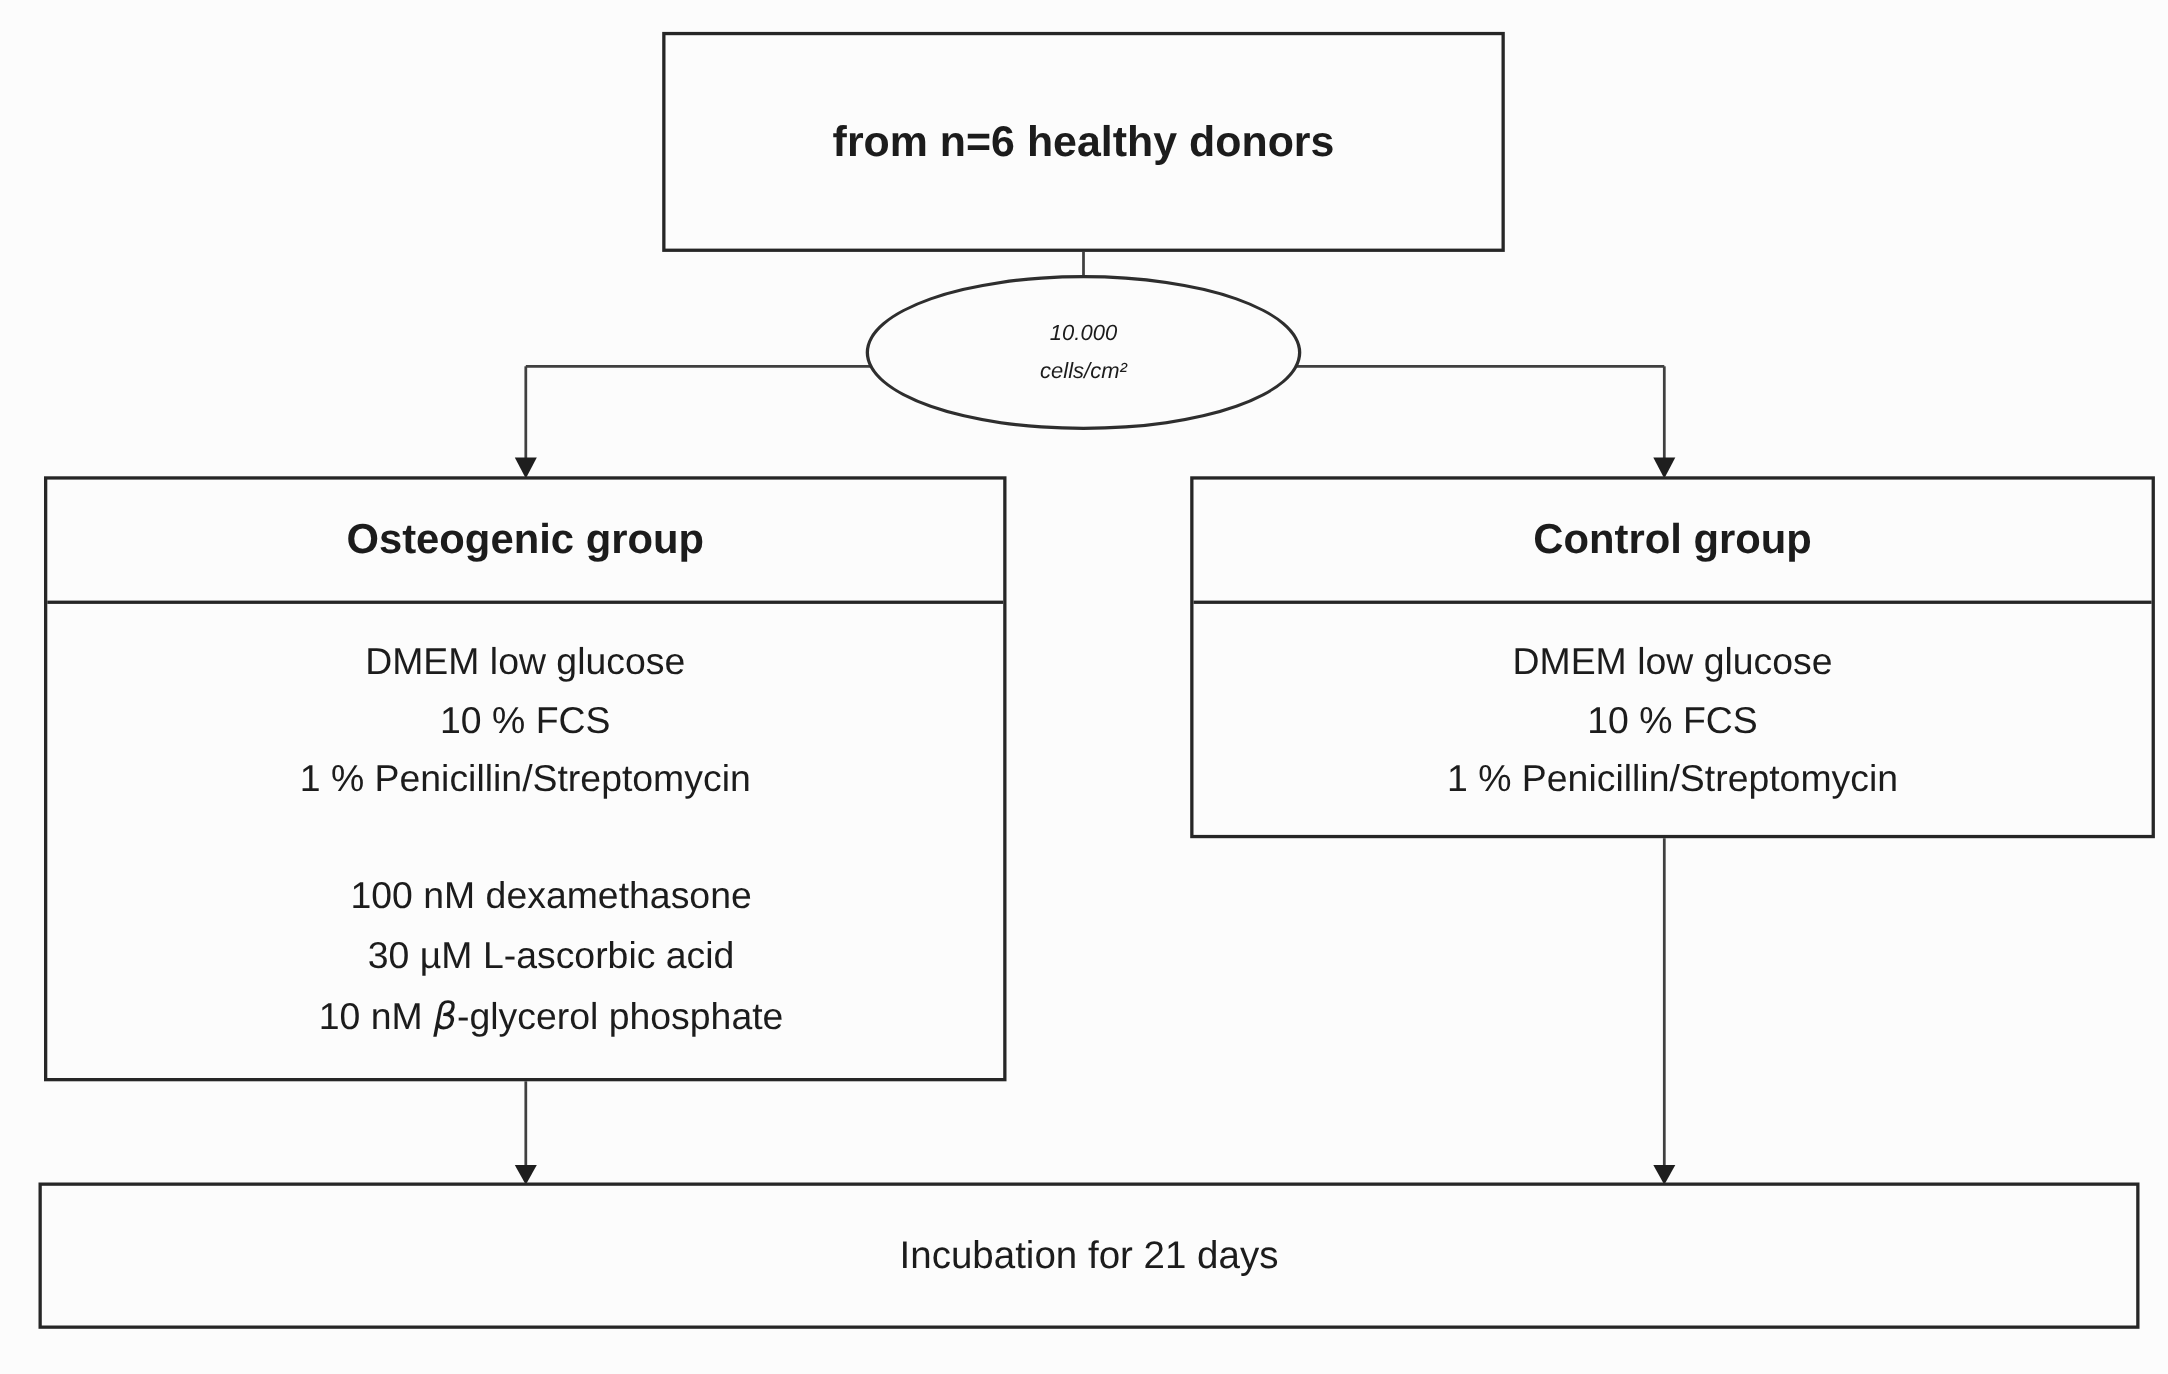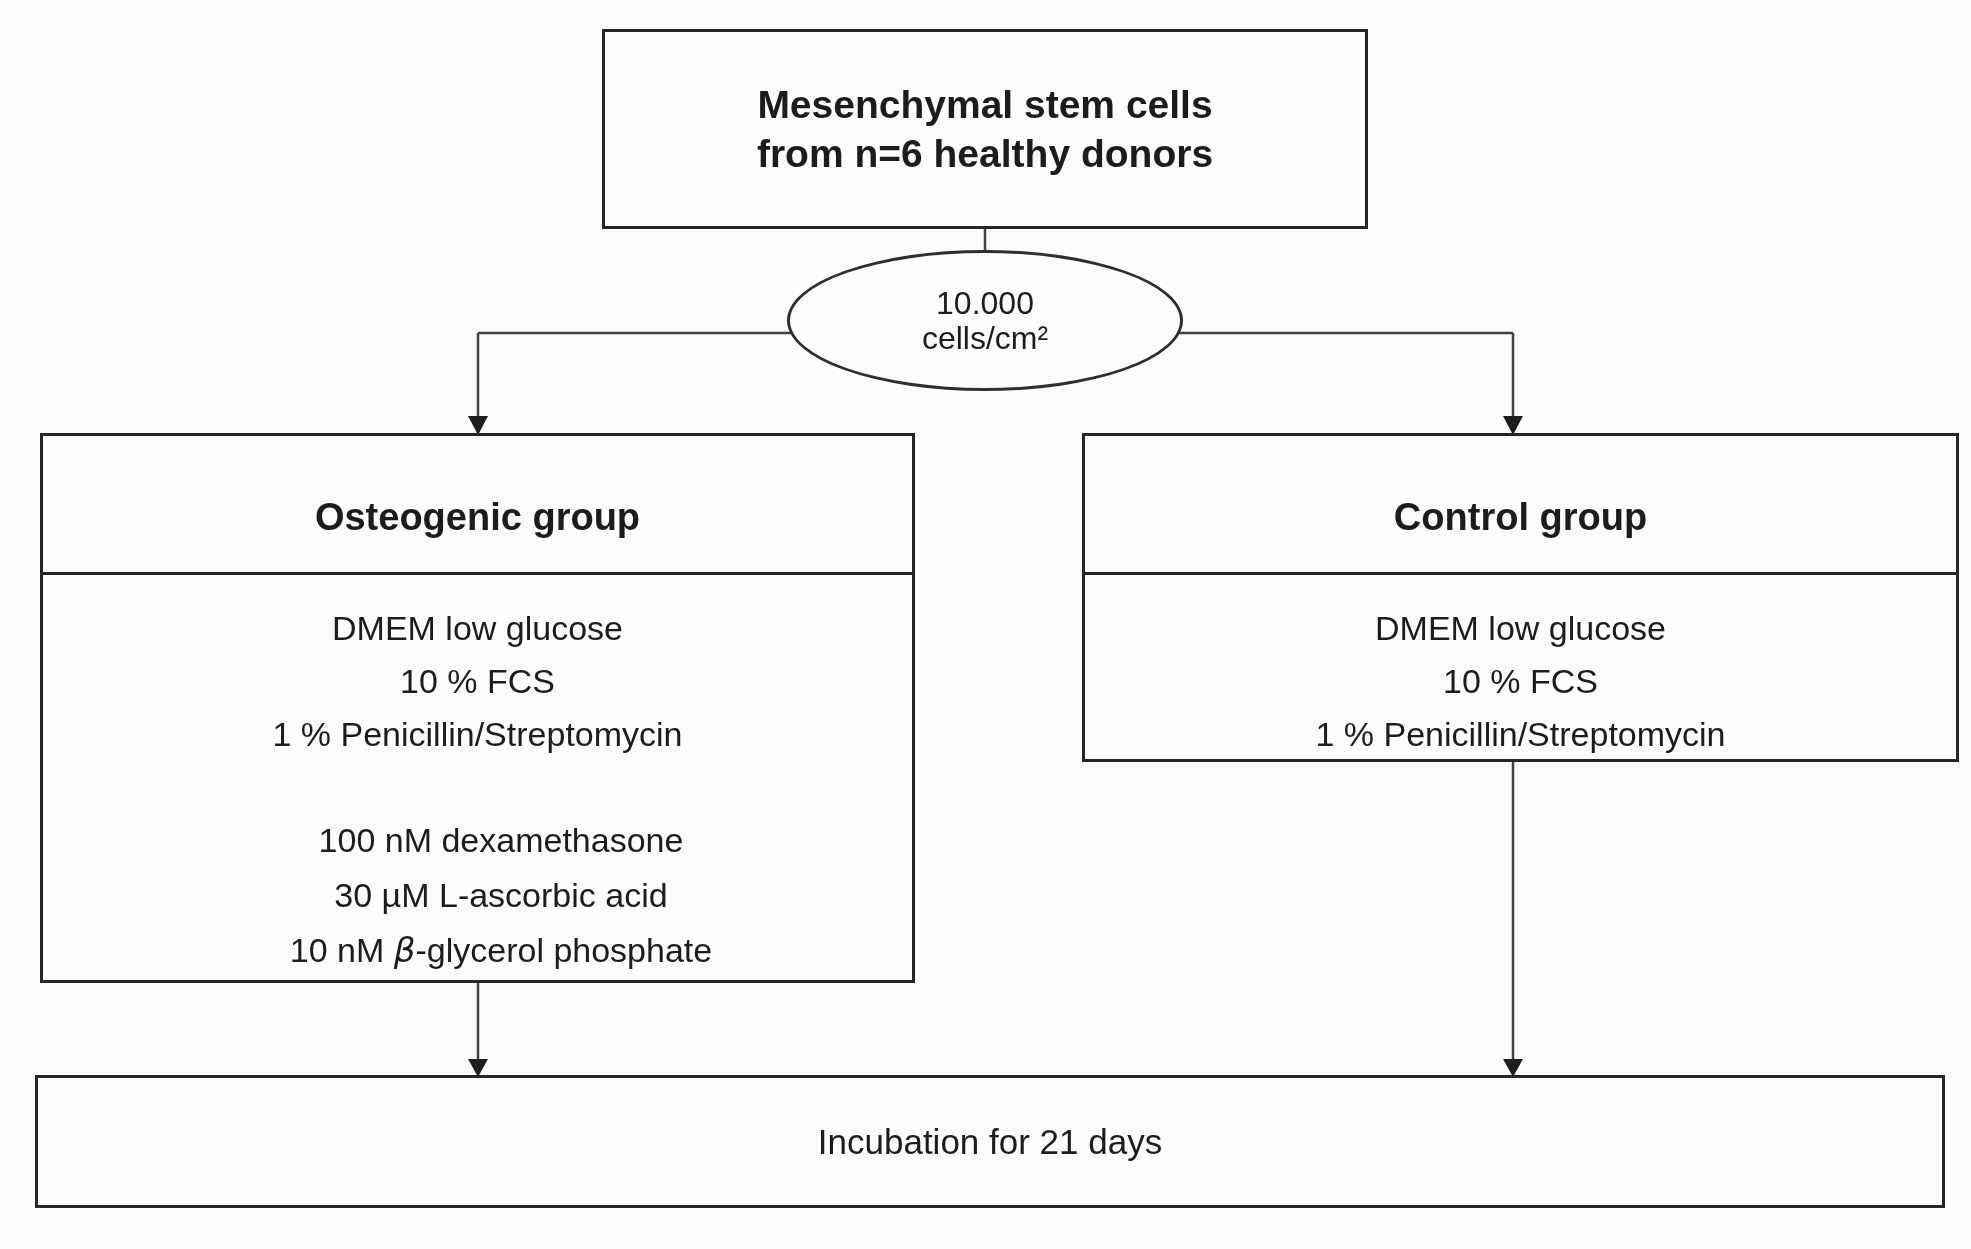--- a/index.html
+++ b/index.html
@@ -41,40 +41,40 @@
   .ellipse {
     position: absolute;
     left: 787px; top: 250px;
     width: 396px; height: 141px;
     box-sizing: border-box;
     border: 3px solid #2e2e2e;
     border-radius: 50%;
     background: #fcfcfc;
     display: flex; flex-direction: column;
     justify-content: center; align-items: center;
-    font-size: 32px;
+    font-size: 20px;
     line-height: 35px;
     z-index: 2;
+    font-style: italic;
   }
   .group-box { background: transparent; }
   .osteo-box {
     left: 40px; top: 433px;
     width: 875px; height: 550px;
   }
   .control-box {
     left: 1082px; top: 433px;
     width: 877px; height: 329px;
   }
   .group-header {
     height: 110px;
     border-bottom: 3px solid #262626;
     display: flex; justify-content: center; align-items: center;
     font-weight: bold;
     font-size: 38px;
-    margin-top: 26px;
   }
   .group-content {
     padding-top: 27px;
     text-align: center;
     font-size: 34px;
   }
   .medium-line { line-height: 53px; }
   .supp-line   { line-height: 55px; margin-left: 47px; }
   .supp-spacer { height: 52px; }
   .beta {
@@ -106,21 +106,20 @@
     <polygon points="1503,416 1523,416 1513,435" fill="#1e1e1e"></polygon>
 
     <line x1="478" y1="983" x2="478" y2="1062" stroke="#404040" stroke-width="2.5"></line>
     <polygon points="468,1059 488,1059 478,1077" fill="#1e1e1e"></polygon>
 
     <line x1="1513" y1="762" x2="1513" y2="1062" stroke="#404040" stroke-width="2.5"></line>
     <polygon points="1503,1059 1523,1059 1513,1077" fill="#1e1e1e"></polygon>
   </svg>
 
   <div class="box top-box">
-    <div>Mesenchymal stem cells</div>
     <div>from n=6 healthy donors</div>
   </div>
 
   <div class="ellipse">
     <div>10.000</div>
     <div>cells/cm²</div>
   </div>
 
   <div class="box group-box osteo-box">
     <div class="group-header">Osteogenic group</div>

